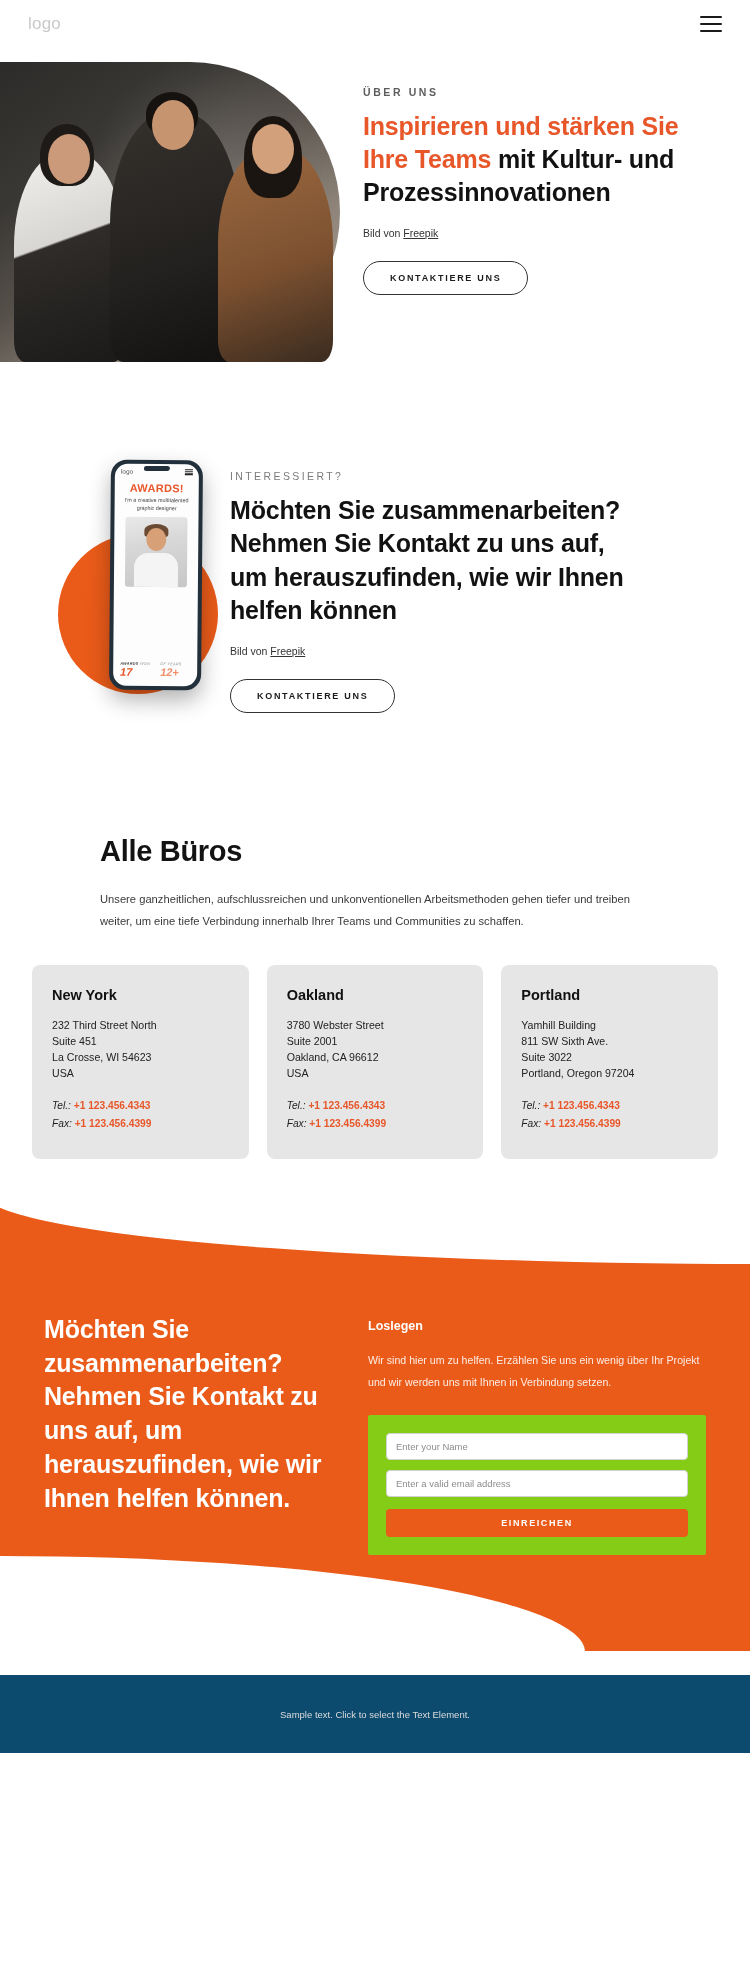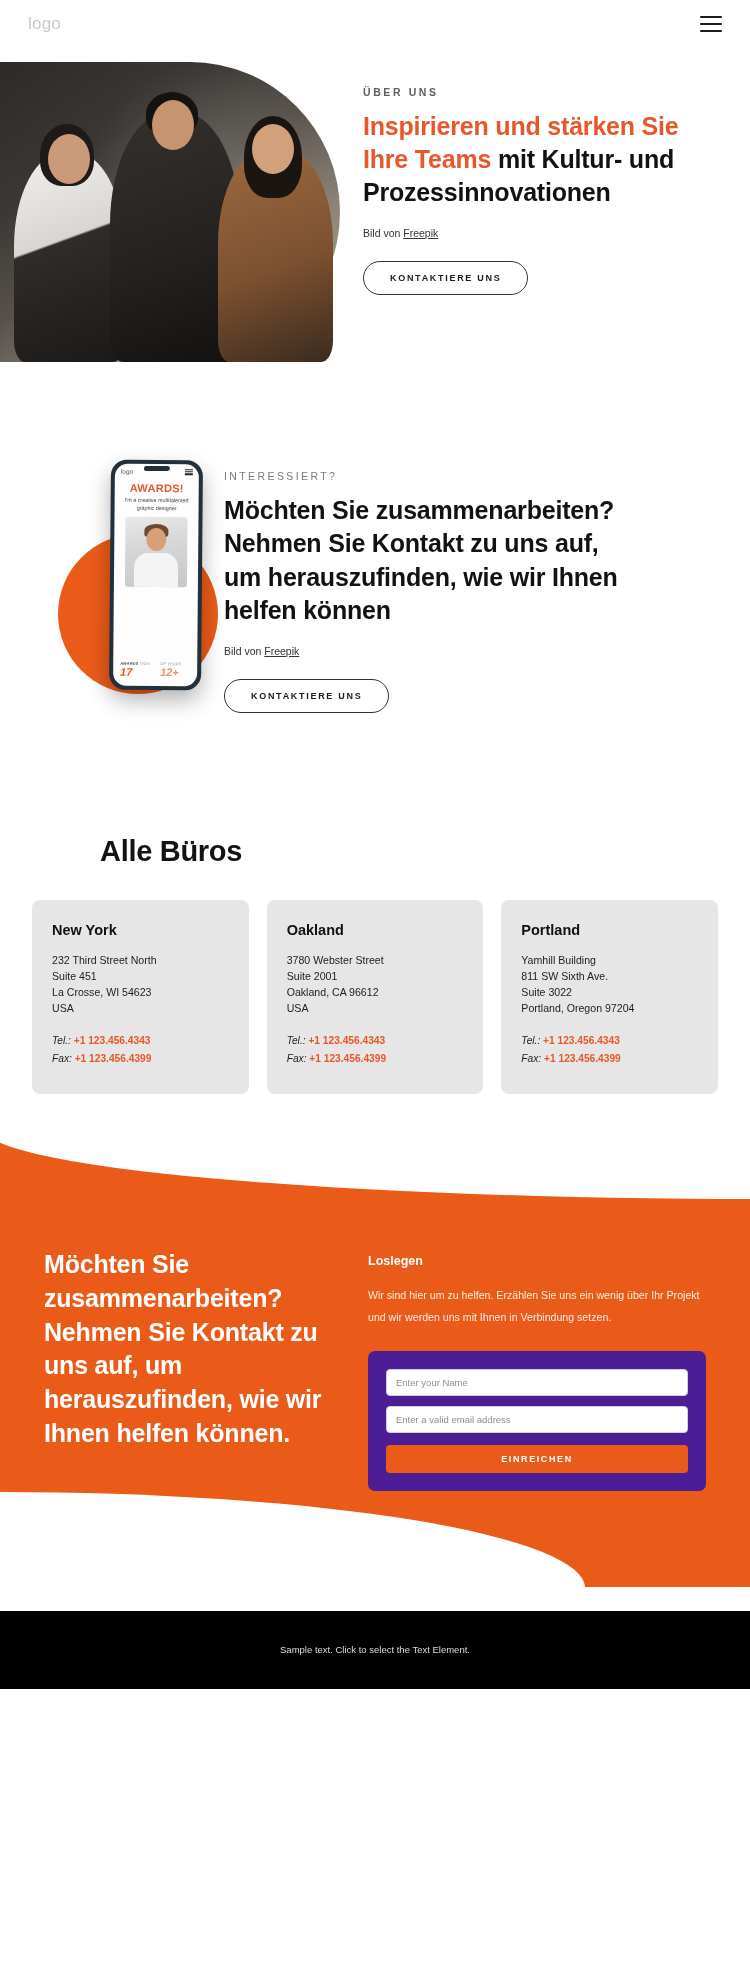--- a/index.html
+++ b/index.html
@@ -210,21 +210,21 @@
     gap:10px;
     font-style:italic;
   }
   .ph-stat-label{ font-size:3.8px; color:#8a8a8a; letter-spacing:0.3px; }
   .ph-stat-label b{ color:#333; }
   .ph-stat-value{ font-size:11px; font-weight:700; color:#e8572a; line-height:1.1; }
   .ph-stat:nth-child(2) .ph-stat-value{ color:#f0906b; }
 
   .sec2-text{
     position:absolute;
-    left:224px; top:0;
+    left:230px; top:0;
     width:400px;
   }
   .sec2-eyebrow{
     font-size:10.5px;
     letter-spacing:2.4px;
     color:#7b7b7b;
     font-weight:400;
     text-transform:uppercase;
   }
   .sec2-title{
@@ -332,22 +332,22 @@
     color:#ffffff;
     margin-bottom:16px;
   }
   .cta-right p{
     font-size:10.6px;
     line-height:2.1;
     color:#fdece4;
     margin-bottom:22px;
   }
   .form-box{
-    background:#4c1d95;
-    border-radius:7px;
+    background:#84cc16;
+    border-radius:2px;
     padding:18px;
   }
   .form-box input,
   .form-box textarea{
     display:block;
     width:100%;
     background:#ffffff;
     border:1px solid #d2d2d2;
     border-radius:4px;
     padding:7px 9px;
@@ -370,21 +370,21 @@
     font-weight:700;
     letter-spacing:1.6px;
     padding:9px 0;
     cursor:pointer;
     font-family:"Liberation Sans", sans-serif;
     margin-top:2px;
   }
 
   
   .footer{
-    background:#000000;
+    background:#0c4a6e;
     height:78px;
     display:flex;
     align-items:center;
     justify-content:center;
   }
   .footer span{
     font-size:9.5px;
     color:#dcdcdc;
   }
   .spacer-white{ height:24px; background:#ffffff; }
@@ -462,20 +462,21 @@
     <div class="sec2-text">
       <div class="sec2-eyebrow">INTERESSIERT?</div>
       <h2 class="sec2-title">Möchten Sie zusammenarbeiten? Nehmen Sie Kontakt zu uns auf, um herauszufinden, wie wir Ihnen helfen können</h2>
       <div class="credit"><span>Bild von </span><a href="#">Freepik</a></div>
       <button class="btn-outline">KONTAKTIERE UNS</button>
     </div>
   </div>
 
   <div class="offices">
     <h2>Alle Büros</h2>
+    <p>Unsere ganzheitlichen, aufschlussreichen und unkonventionellen Arbeitsmethoden gehen tiefer und treiben weiter, um eine tiefe Verbindung innerhalb Ihrer Teams und Communities zu schaffen.</p>
   </div>
   <div class="cards">
     <div class="card">
       <h3>New York</h3>
       <div class="addr" style="white-space:pre-line">232 Third Street North
 Suite 451
 La Crosse, WI 54623
 USA</div>
       <div class="contact">
         <div><i>Tel.:</i> <b>+1 123.456.4343</b></div>

